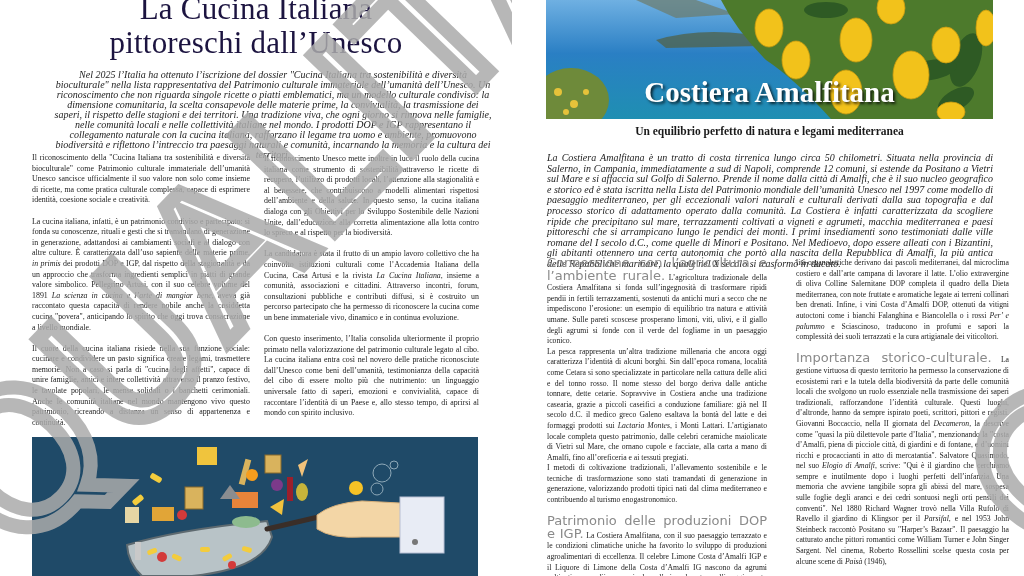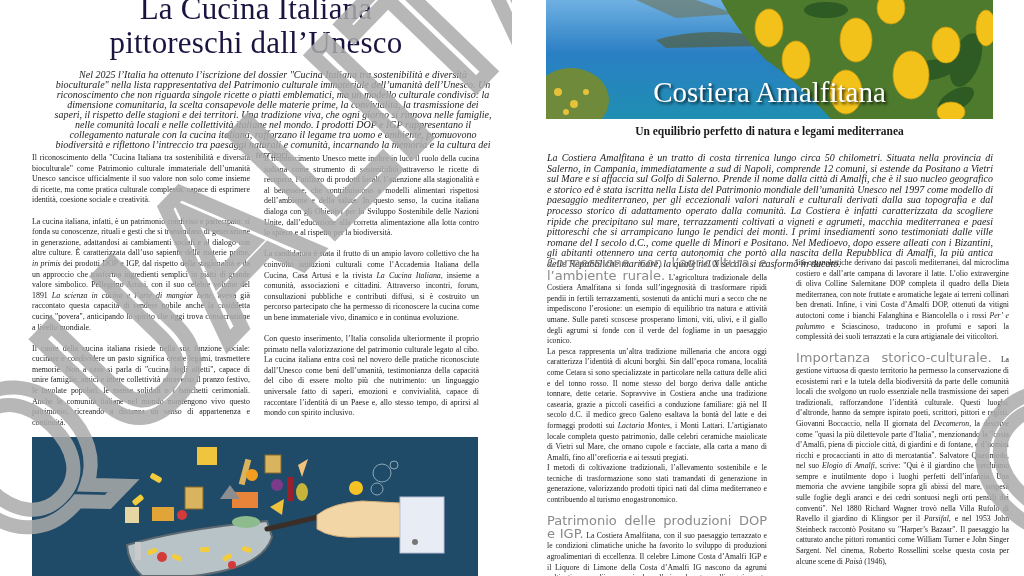--- a/index.html
+++ b/index.html
@@ -33,21 +33,21 @@
       background: #1f4a68; overflow: hidden;
     }
 
     
     .banner {
       position: absolute; left: 34px; top: 0; width: 447px; height: 119px; overflow: hidden;
       background: linear-gradient(180deg, #5aa0d8 0%, #2f7fc0 40%, #2384b8 70%, #3d9fb8 100%);
     }
     .banner-title {
       position: absolute; left: 0; width: 100%; top: 76px; text-align: center;
-      color: #ffffff; font-size: 29px; font-weight: 400; line-height: 32px;
+      color: #ffffff; font-size: 29px; font-weight: 700; line-height: 32px;
       text-shadow: 2px 2px 3px rgba(0,0,0,0.75);
     }
     .subtitle {
       position: absolute; left: 34px; width: 447px; top: 125px; text-align: center;
       font-weight: 700; font-size: 11.5px; color: #1a1a1a;
     }
     .intro {
       position: absolute; left: 35px; width: 446px; top: 153px;
       font-style: italic; font-size: 10px; line-height: 10.6px; text-align: justify; color: #222;
     }

